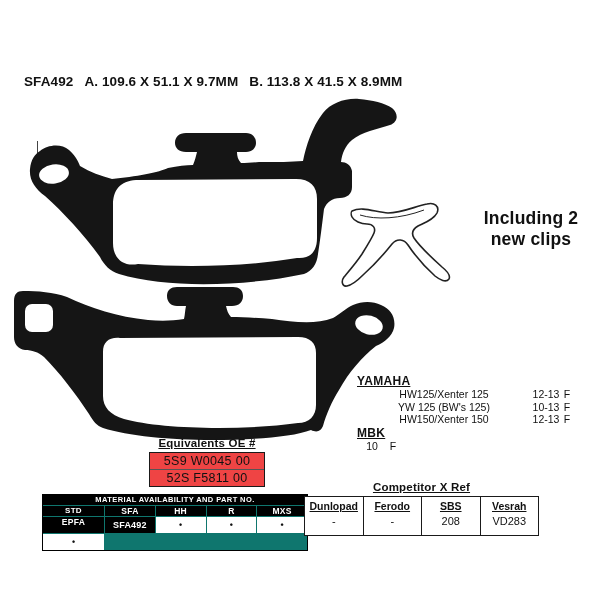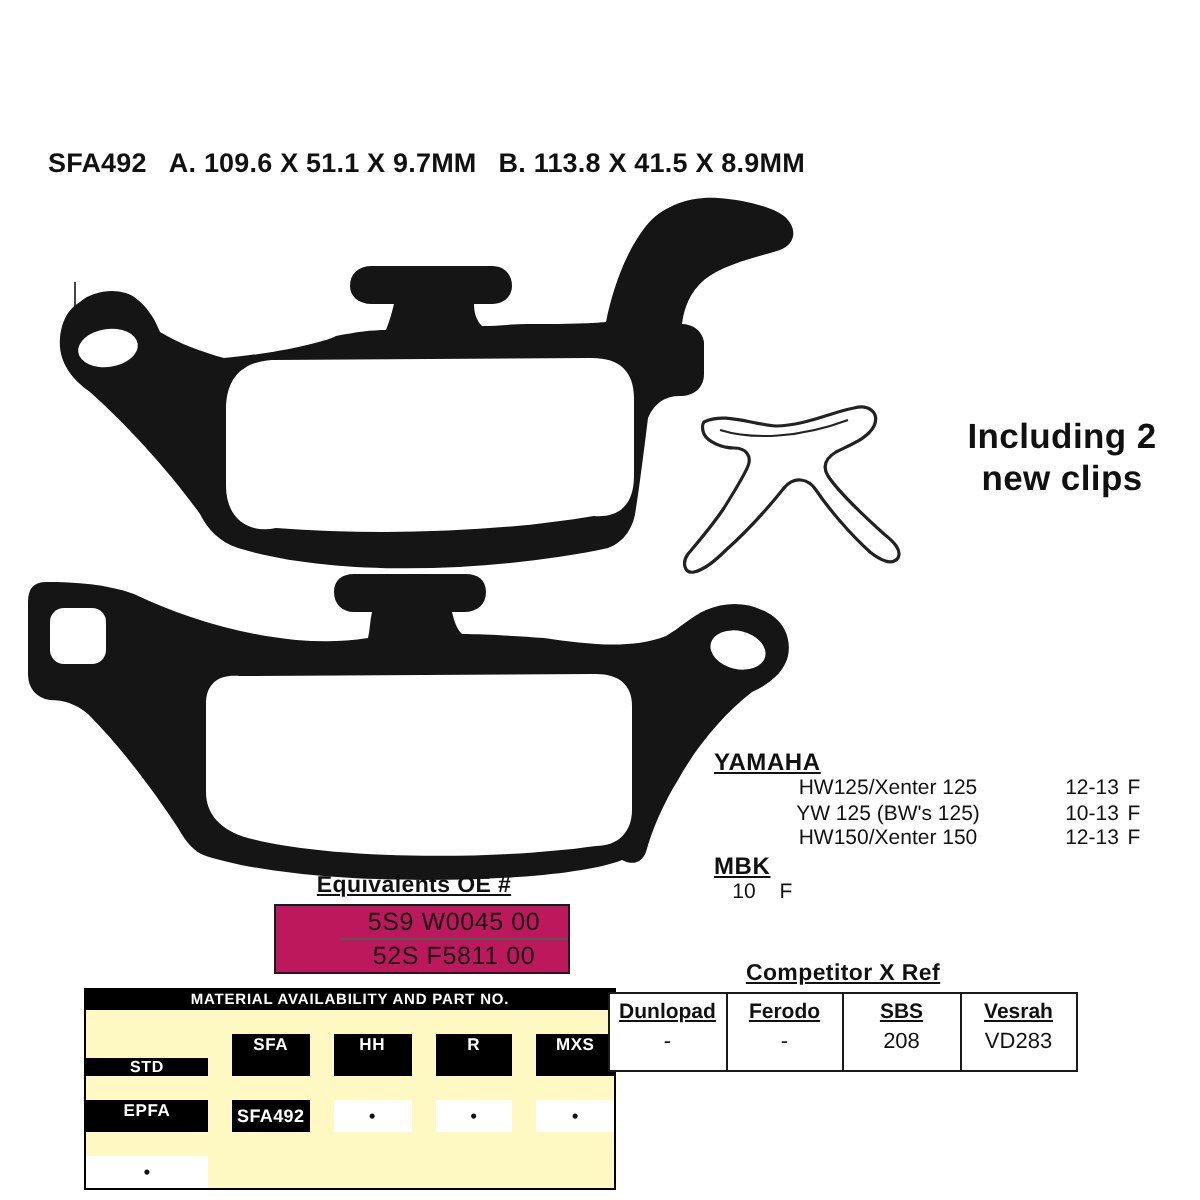--- a/index.html
+++ b/index.html
@@ -20,29 +20,29 @@
   .make{font-weight:bold;font-size:12px;line-height:14px;letter-spacing:.3px;
     text-decoration:underline;text-underline-offset:1px;}
   .frow{display:flex;font-size:10.5px;line-height:12.7px;text-align:center;}
   .fname{width:174px;}
   .fyears{width:30px;}
   .fpos{width:12px;}
   
   .oe{position:absolute;left:137px;top:437px;width:140px;text-align:center;}
   .oe-head{font-weight:bold;font-size:11.5px;letter-spacing:.2px;
     text-decoration:underline;text-underline-offset:1px;margin-bottom:3px;}
-  .oe-box{border:1.5px solid #1a1a1a;width:114px;margin:0 auto;background:#be185d;padding-left:32px;}
+  .oe-box{border:1.5px solid #1a1a1a;width:114px;margin:0 auto;background:#ef4444;}
   .oe-row{font-size:12.5px;line-height:16px;letter-spacing:.3px;}
   .oe-row + .oe-row{border-top:1px solid #555;}
   
-  .mat{position:absolute;left:42px;top:494px;width:264px;background:#fef9c3;
-    border:1px solid #000;display:grid;grid-template-columns:61px 1fr 1fr 1fr 1fr;gap:12px;}
+  .mat{position:absolute;left:42px;top:494px;width:264px;background:#0f766e;
+    border:1px solid #000;display:grid;grid-template-columns:61px 1fr 1fr 1fr 1fr;gap:1px;}
   .mc{background:#000;color:#fff;text-align:center;font-weight:bold;}
   .m-title{grid-column:1/6;font-size:7.5px;line-height:10px;letter-spacing:.4px;}
-  .m-std,.m-opt{font-size:8px;line-height:9px;letter-spacing:.3px;margin-top:12px;}
+  .m-std,.m-opt{font-size:8px;line-height:9px;letter-spacing:.3px;}
   .m-opt{grid-column:2/6;}
   .m-col{font-size:8.5px;line-height:10px;letter-spacing:.3px;}
   .m-part{font-size:9px;line-height:16px;letter-spacing:.2px;}
   .m-dot{background:#fff;color:#111;font-size:9px;line-height:16px;font-weight:bold;text-align:center;}
   
   .xref{position:absolute;left:304px;top:481px;width:235px;}
   .xref-head{text-align:center;font-weight:bold;font-size:11.5px;letter-spacing:.2px;
     text-decoration:underline;text-underline-offset:1px;margin-bottom:3px;}
   .xref-table{display:flex;border:1.5px solid #1a1a1a;height:38px;background:#fff;}
   .xcol{flex:1;text-align:center;}

